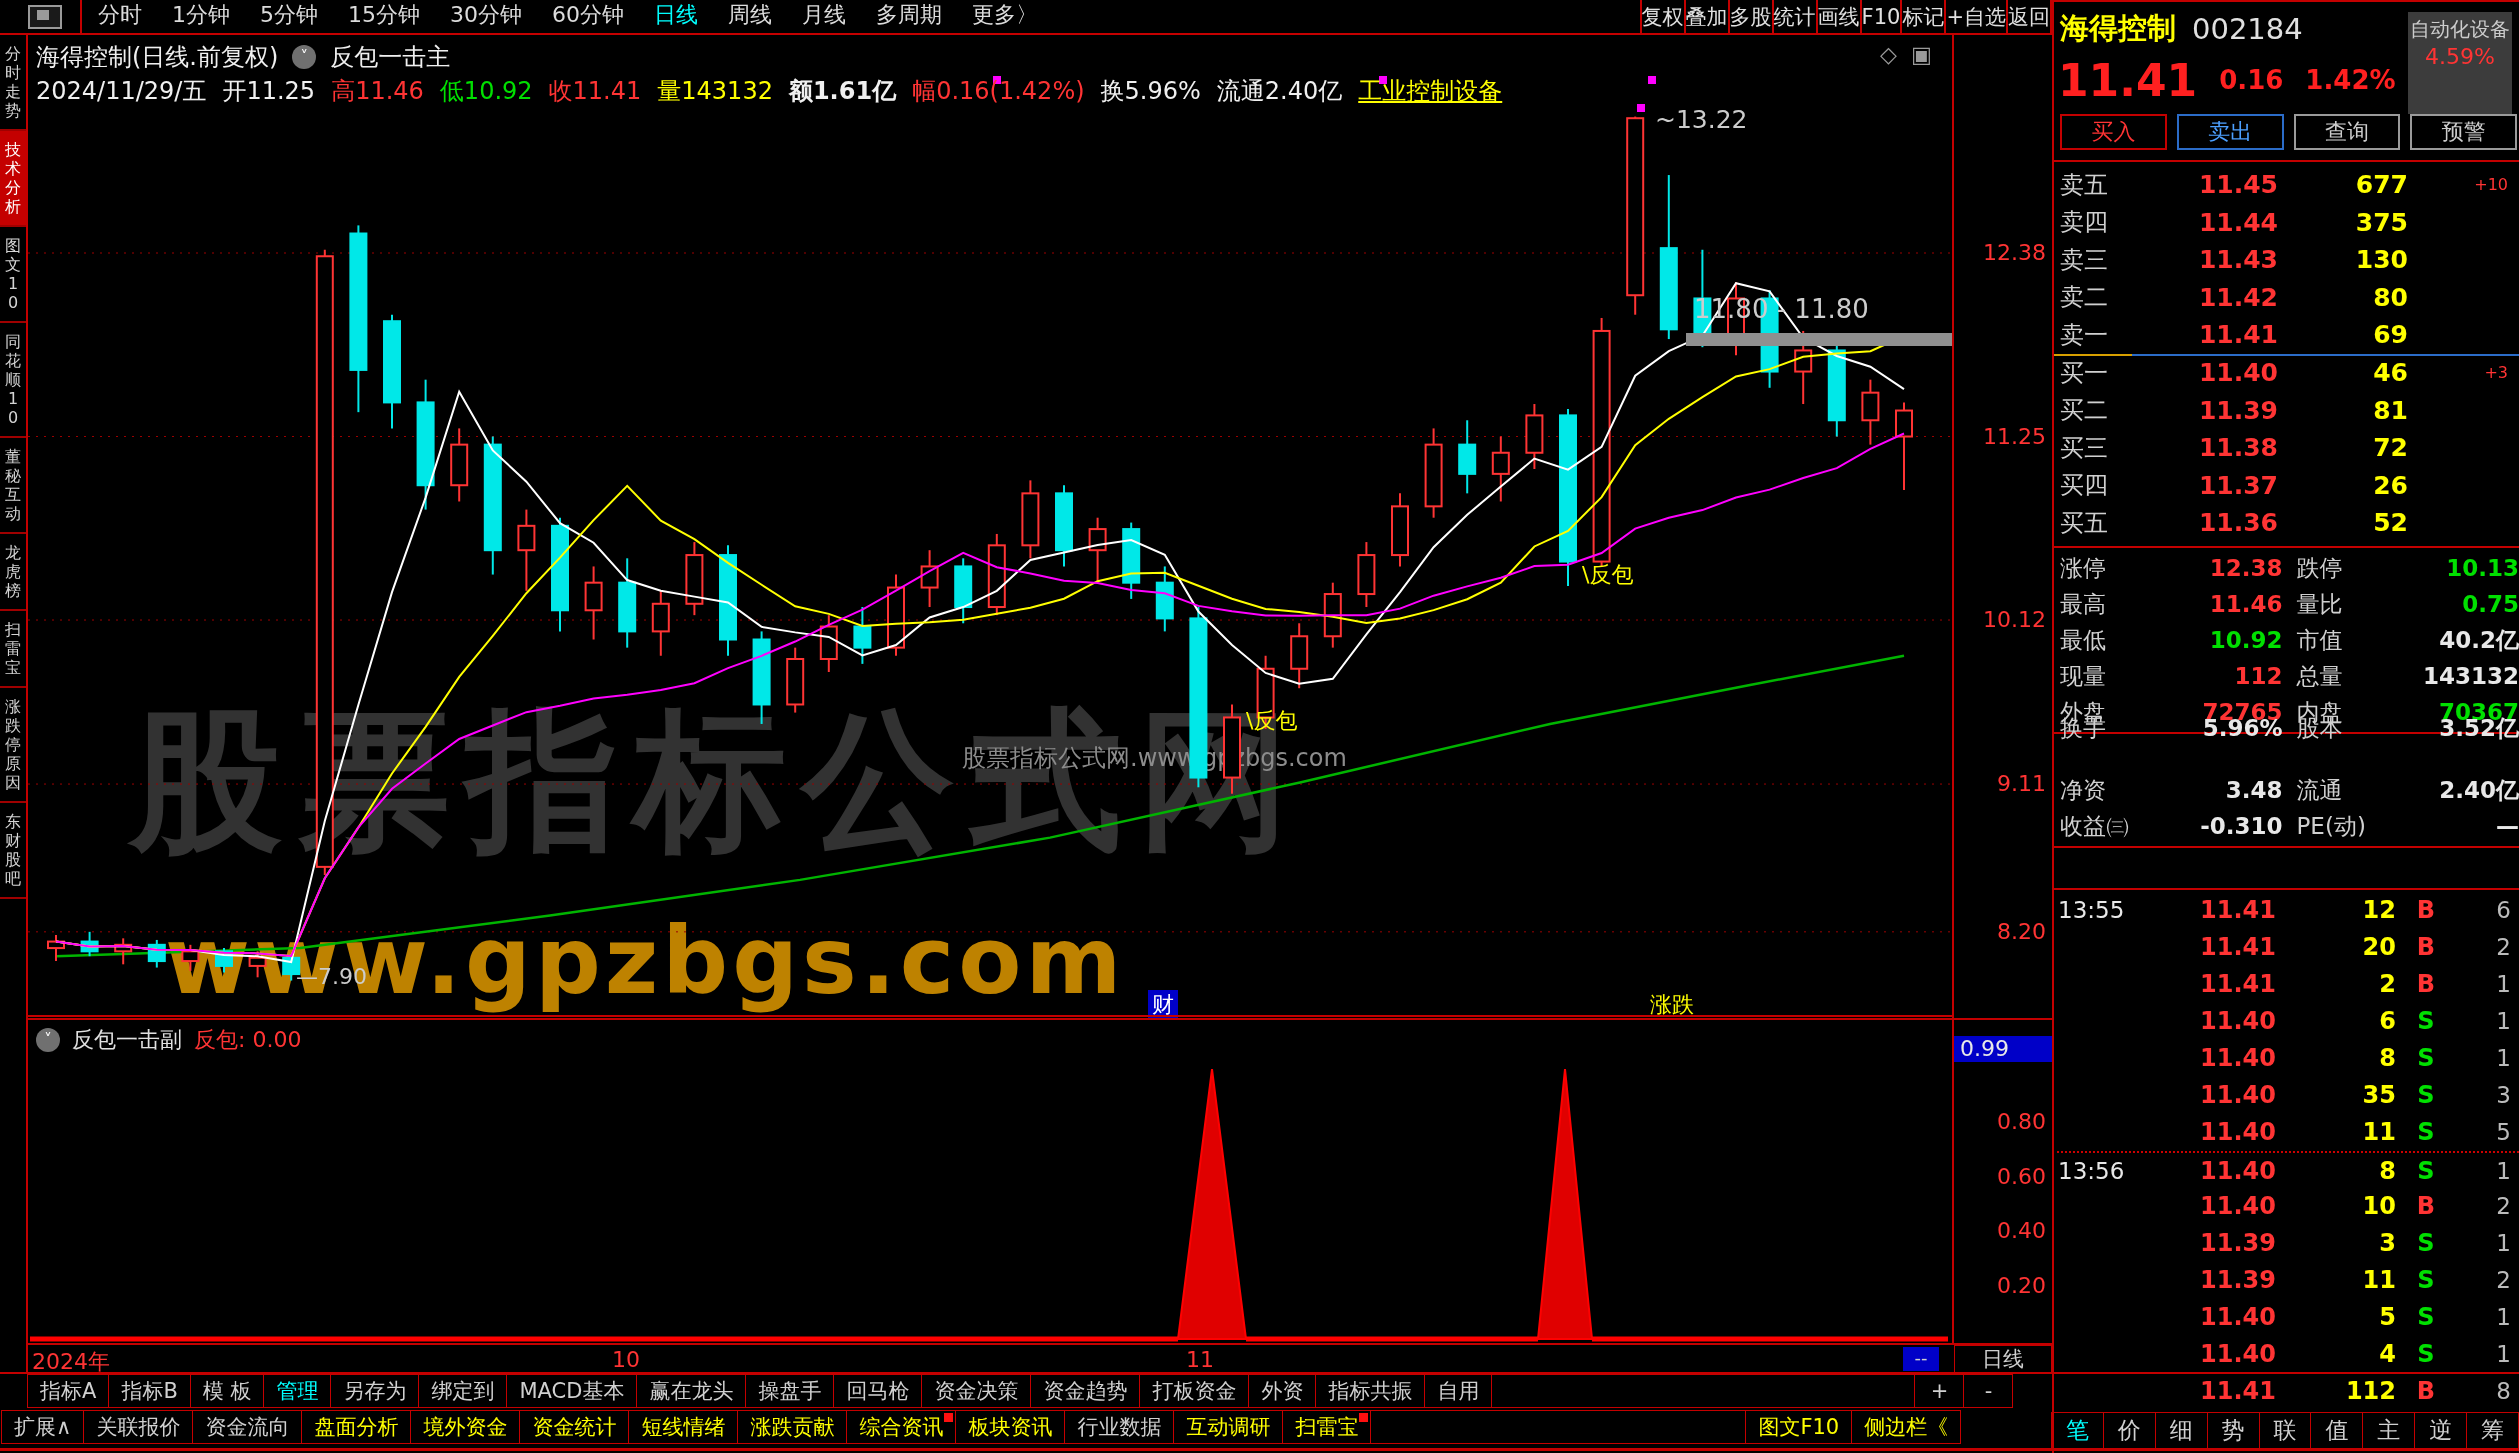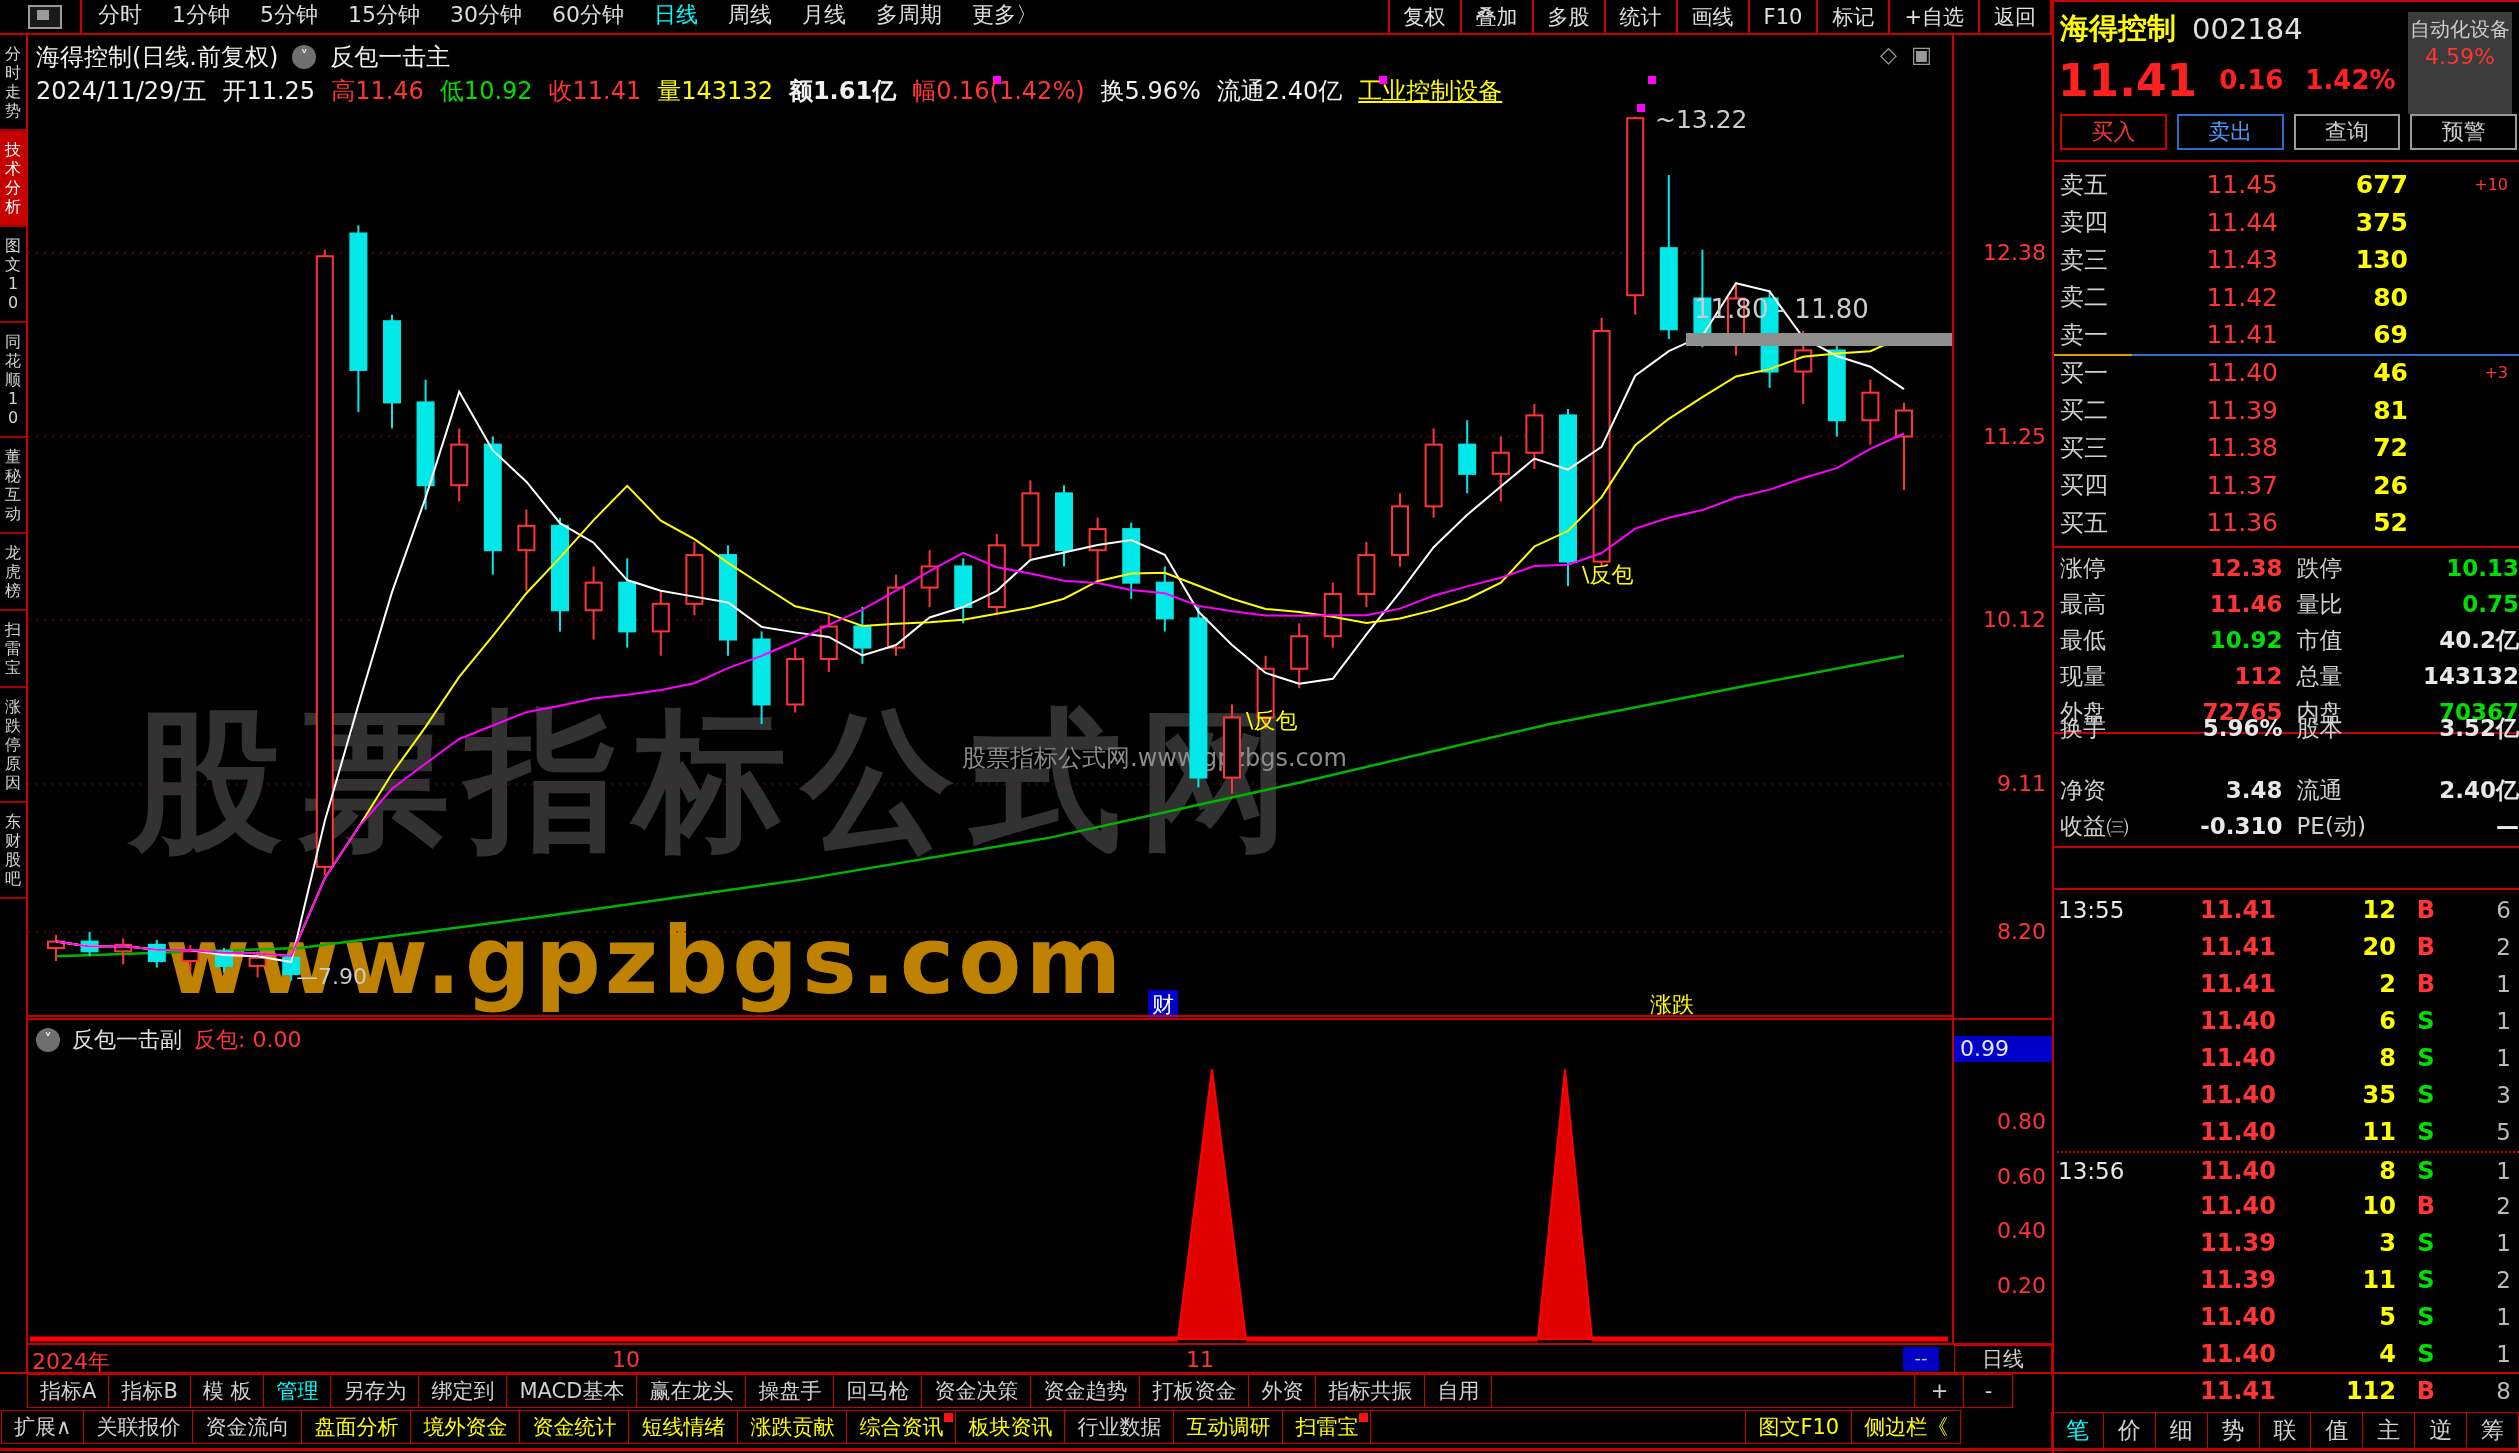--- a/index.html
+++ b/index.html
@@ -9,21 +9,21 @@
   .hline{position:absolute;background:#c40000;height:2px;}
   .vline{position:absolute;background:#c40000;width:2px;}
   
   #topbar{left:0;top:0;width:2052px;height:33px;display:flex;align-items:center;}
   #win-icon{width:30px;height:20px;border:2px solid #9a9a9a;margin-left:28px;position:relative;background:#1a1a1a;}
   #win-icon::after{content:"";position:absolute;left:7px;top:3px;width:12px;height:10px;background:#9a9a9a;}
   #tf-wrap{display:flex;align-items:flex-start;gap:30px;margin-left:18px;padding-left:16px;border-left:2px solid #c40000;height:33px;}
   .tf{font-size:22px;color:#dcdcdc;white-space:nowrap;}
   .tf.active{color:#00ffff;}
   #tools-wrap{display:flex;margin-left:auto;height:33px;}
-  .tool{font-size:21px;color:#e0e0e0;border-left:2px solid #c40000;padding:0 14px;display:flex;align-items:center;white-space:nowrap;}
+  .tool{font-size:21px;color:#e0e0e0;border-left:2px solid #c40000;padding:0 0;display:flex;align-items:center;white-space:nowrap;}
   .tool:last-child{border-right:2px solid #c40000;}
   
   #sidebar{left:0;top:35px;width:26px;height:1337px;display:flex;flex-direction:column;}
   .side-item{display:flex;flex-direction:column;align-items:center;justify-content:center;
              padding:9px 0;border-bottom:2px solid #a00000;color:#d4d4d4;}
   .side-item span{font-size:16px;line-height:19px;display:block;}
   .side-item.active{background:#c40000;color:#fff;}
   
   #hdr1{left:36px;top:42px;height:30px;display:flex;align-items:center;gap:14px;font-size:24px;white-space:nowrap;}
   #hdr2{left:36px;top:76px;height:30px;display:flex;align-items:center;gap:16px;font-size:24px;white-space:nowrap;z-index:5;}
@@ -47,21 +47,21 @@
         padding:0 12px;font-size:21px;color:#d0d0d0;white-space:nowrap;position:relative;}
   .cell .rdot{position:absolute;right:2px;top:2px;width:9px;height:9px;background:#ff1010;}
   .plusminus{width:48px;padding:0;}
   
   #rpanel{left:2052px;top:0;width:467px;height:1453px;border-top:2px solid #c40000;}
   .rp-row{position:absolute;left:0;width:467px;display:flex;align-items:center;}
   .rp-line{position:absolute;left:0;width:467px;height:2px;background:#c40000;}
   .btn{border:2px solid;height:32px;display:flex;align-items:center;justify-content:center;
        font-size:22px;flex:1;margin-right:10px;}
   .ob-label{width:78px;font-size:24px;color:#d0d0d0;padding-left:8px;}
-  .ob-price{width:140px;text-align:right;font-size:25px;font-weight:normal;color:#ff3434;}
+  .ob-price{width:140px;text-align:right;font-size:25px;font-weight:bold;color:#ff3434;}
   .ob-vol{width:130px;text-align:right;font-size:25px;font-weight:bold;color:#ffff00;}
   .ob-extra{width:100px;text-align:right;font-size:16px;color:#ff3434;padding-right:6px;}
   .st-l{width:86px;font-size:23px;color:#d0d0d0;padding-left:8px;}
   .st-v{width:140px;text-align:right;font-size:23px;font-weight:bold;}
   .tr-time{width:78px;font-size:23px;color:#e8e8e8;padding-left:6px;}
   .tr-price{width:140px;text-align:right;font-size:24px;font-weight:bold;color:#ff3434;}
   .tr-vol{width:120px;text-align:right;font-size:24px;font-weight:bold;color:#ffff00;}
   .tr-side{width:60px;text-align:center;font-size:24px;font-weight:bold;}
   .tr-n{width:55px;text-align:left;font-size:23px;color:#bbb;}
   #rtabs{position:absolute;left:0;top:1410px;width:467px;display:flex;height:37px;}

